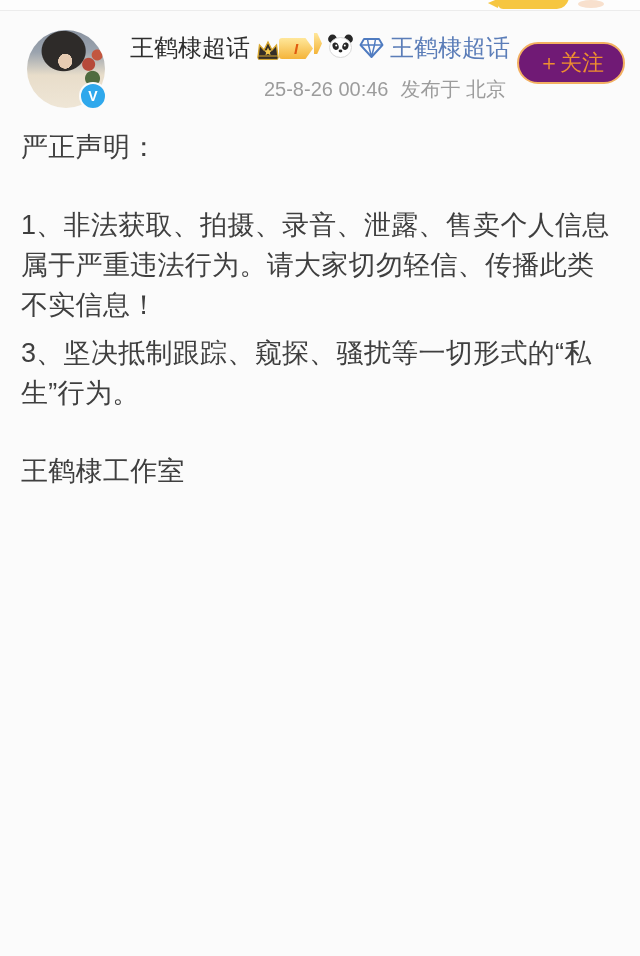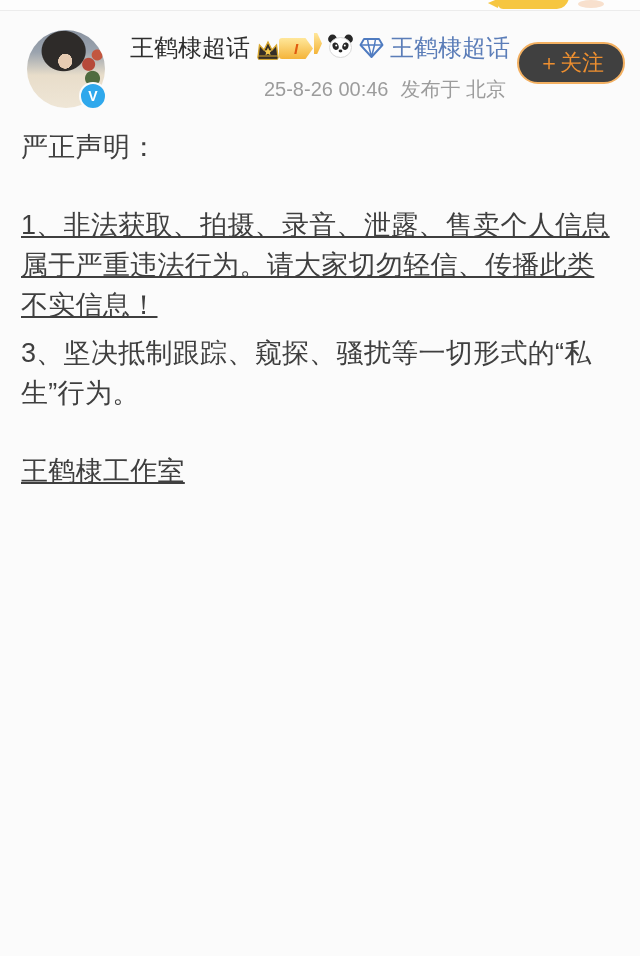--- a/index.html
+++ b/index.html
@@ -84,36 +84,36 @@
     cursor:pointer;
   }
   .date-row{
     margin-left:130px;margin-top:8px;
     font-size:20px;color:#9c9c9c;text-align:center;
   }
   .date-sep{display:inline-block;width:12px;}
   .follow-btn{
     position:absolute;right:15px;top:42px;
     width:108px;height:42px;
-    background:#404040;
+    background:#701a75;
     border:2px solid #f3b061;border-radius:21px;
     color:#ee8f2f;font-size:22px;font-family:inherit;
     cursor:pointer;padding:0;
   }
 
   
   .post-body{
     margin-top:24px;
     padding:0 21px;
     font-size:27px;line-height:40px;letter-spacing:.3px;
     color:#3f3f3f;
     word-break:break-all;overflow-wrap:anywhere;
   }
   .para{margin:8px 0 38px 0;}
-  .para.tight{margin-bottom:0;text-decoration:underline;}
+  .para.tight{margin-bottom:0;}
 </style>
 </head>
 <body>
 
 <div class="page">
 
   <div class="top-strip">
     <span class="sticker-remnant"></span>
     <span class="sticker-remnant2"></span>
   </div>

